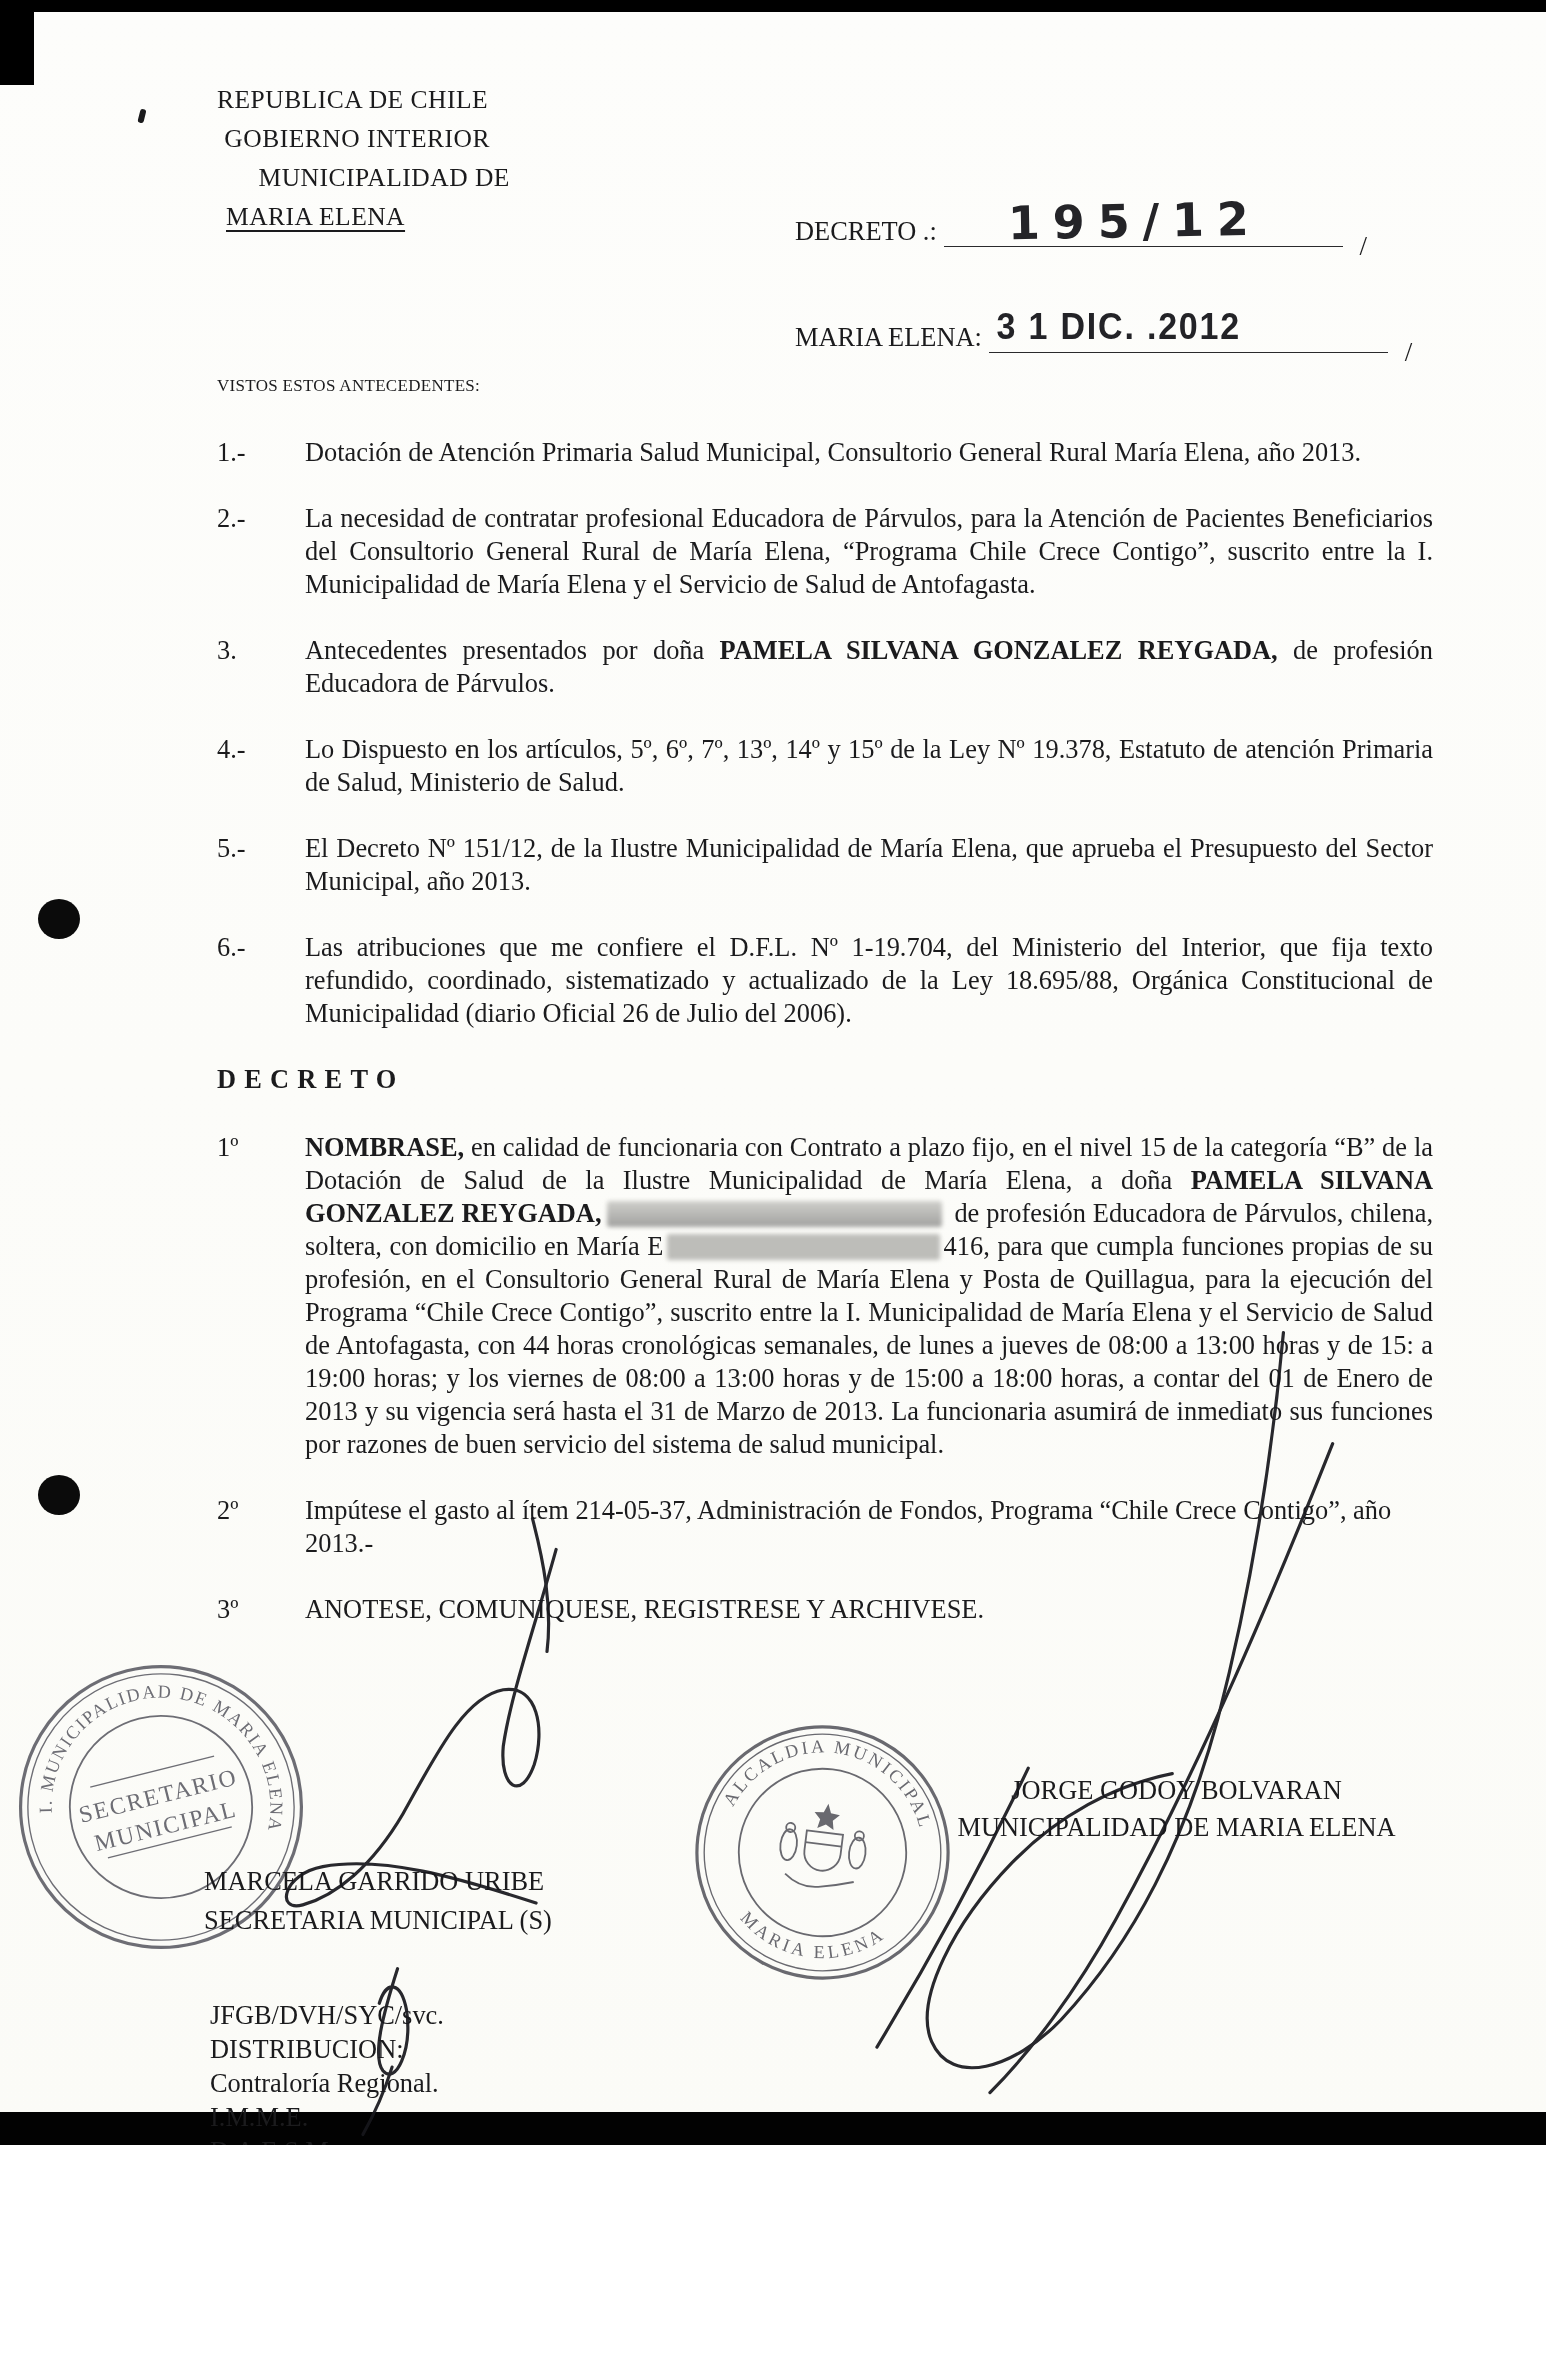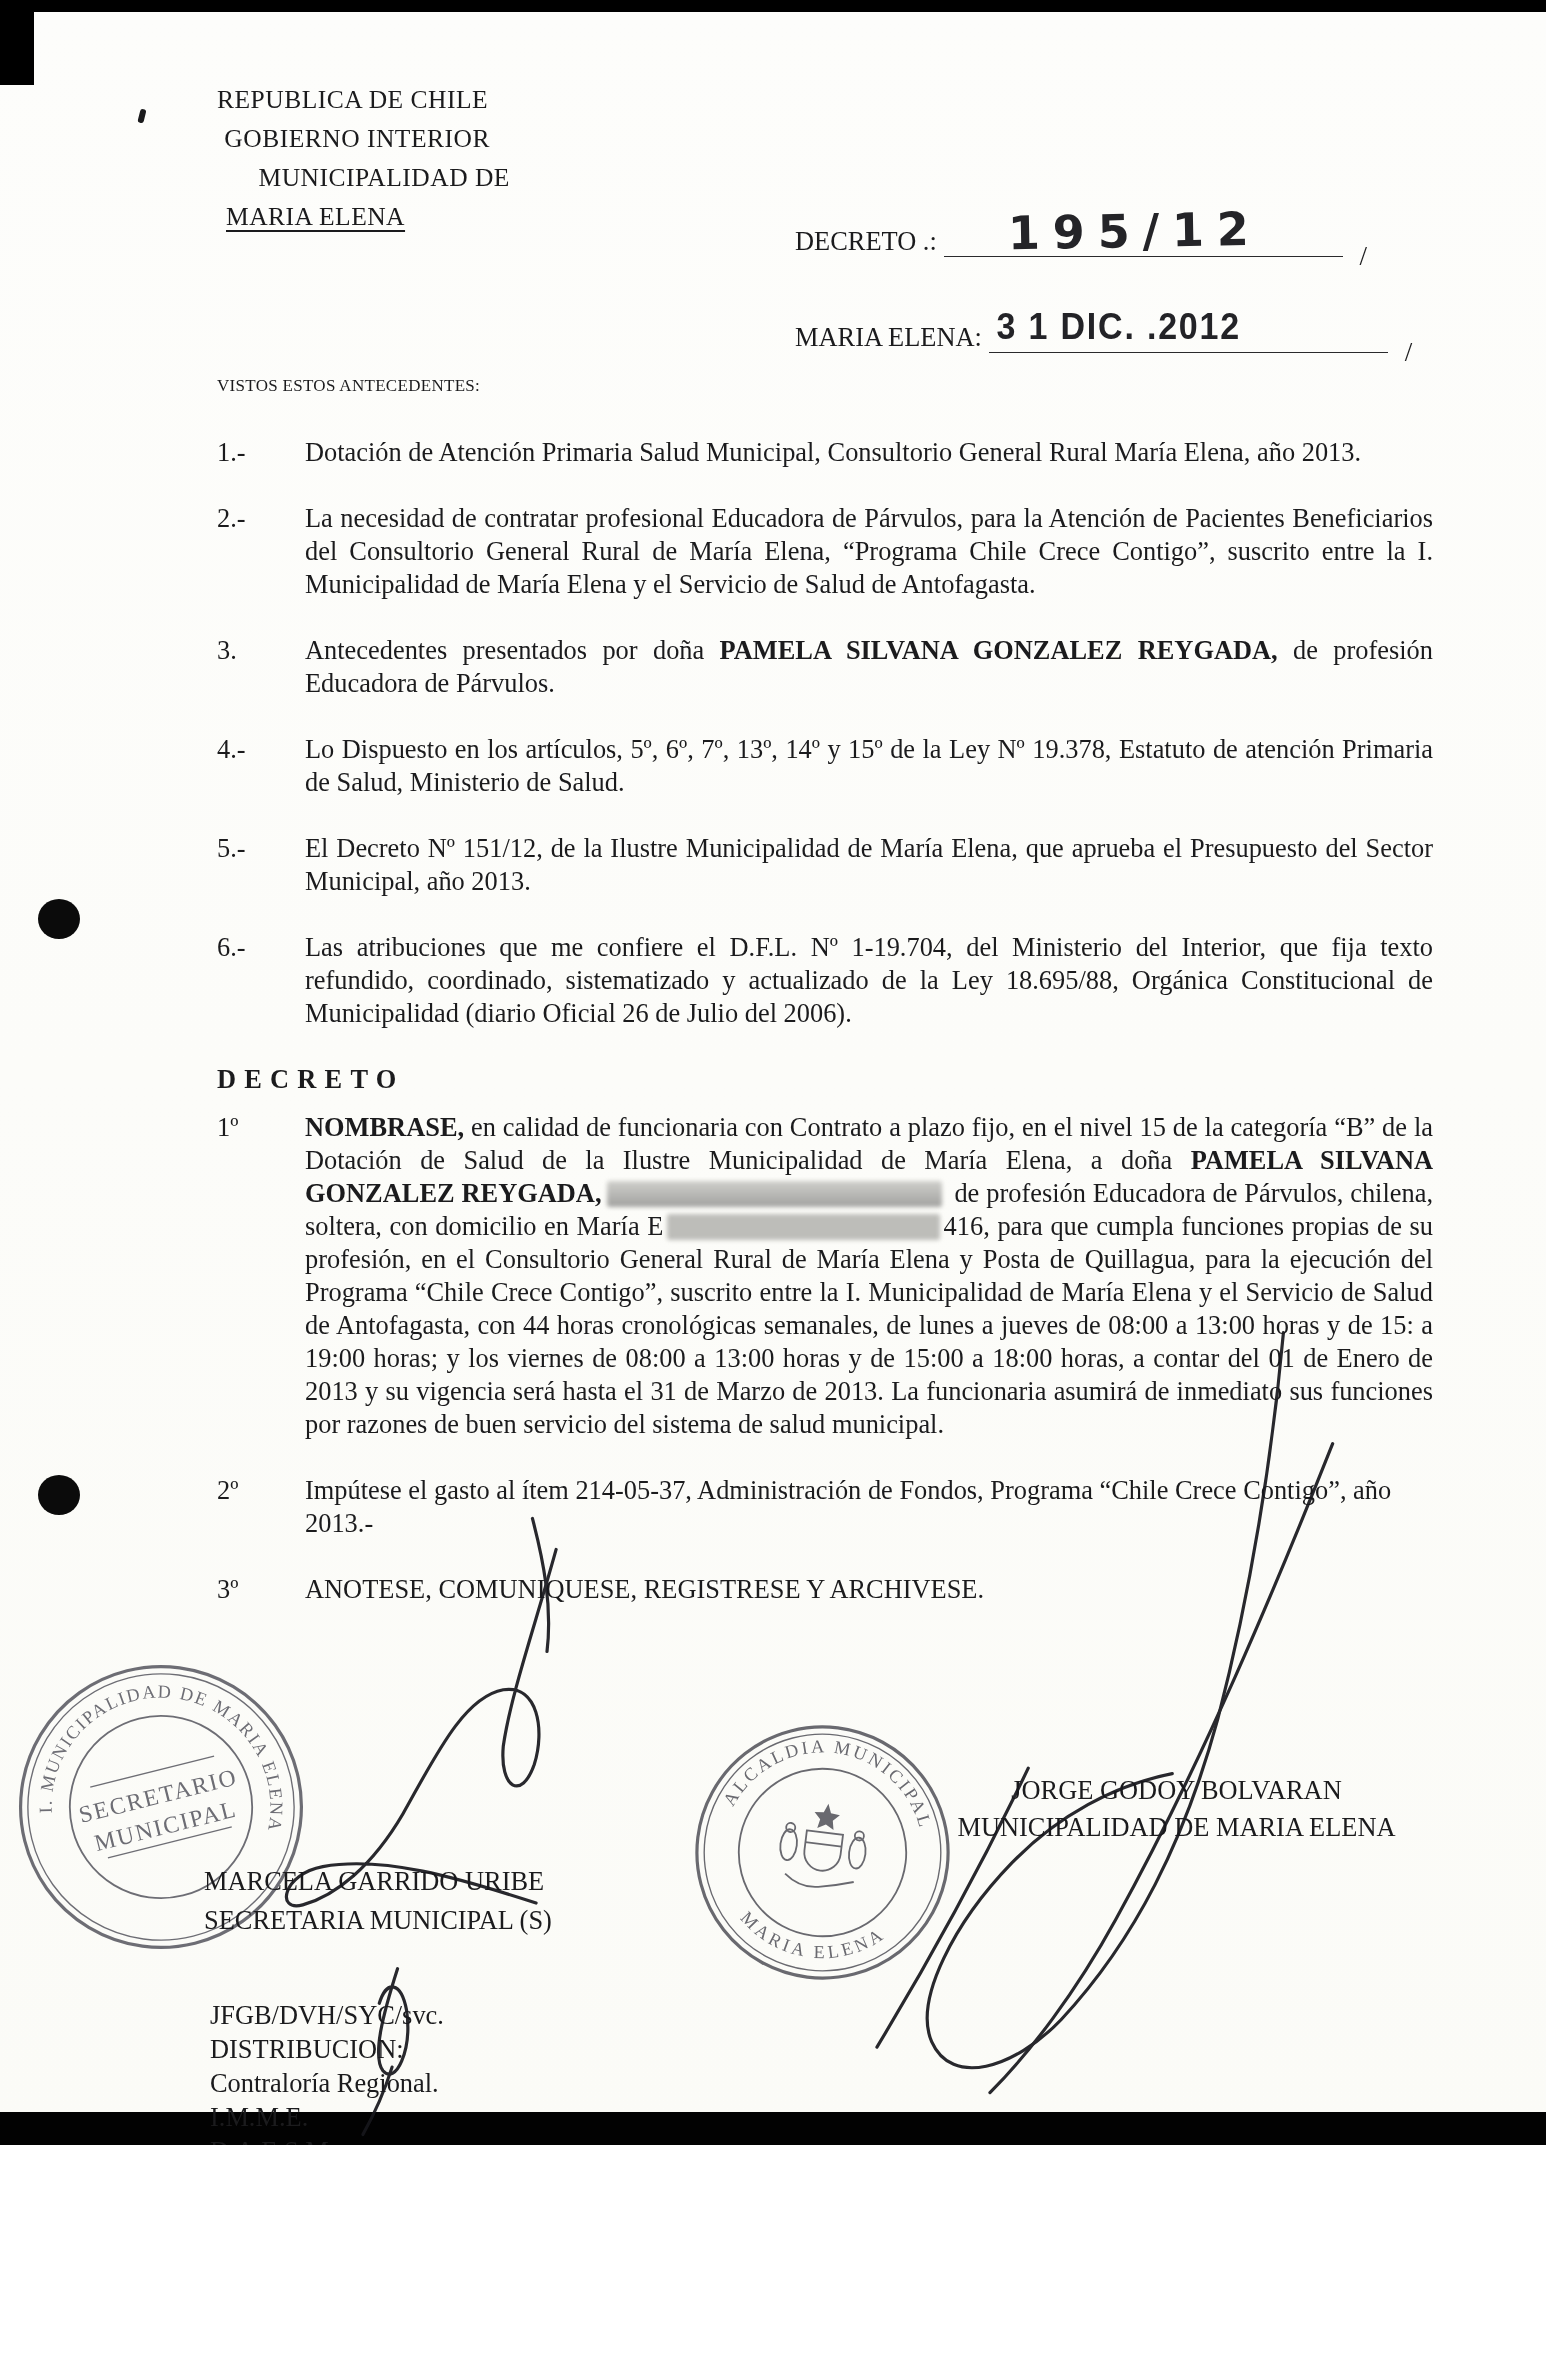--- a/index.html
+++ b/index.html
@@ -16,36 +16,36 @@
   .hole-1 { top:899px; } .hole-2 { top:1475px; }
   .speck { position:absolute; left:139px; top:109px; width:5.5px; height:13.7px; background:#1b1b1d; border-radius:2.7px; transform:rotate(14deg); }
 
   
   .letterhead { position:absolute; left:217px; top:80px; font-size:25.5px; line-height:39px; letter-spacing:0.5px; }
   .lh2 { padding-left:7.3px; } .lh3 { padding-left:5.5px;margin-left:36px; }
   .lh4 { padding-left:9px; text-decoration:underline; text-underline-offset:4.6px; }
 
   
   .field { position:absolute; font-size:26.4px; white-space:nowrap; }
-  .f-dec  { left:795px; top:216px; }
+  .f-dec  { left:795px; top:206px; }
   .f-date { left:795px; top:312px; }
   .fill { display:inline-block; position:relative; width:399px; height:40px; border-bottom:1.8px solid #2a2a2c; vertical-align:bottom; margin-left:7.3px; }
   .dec-value  { position:absolute; left:64px; bottom:-1.8px; font-family:"DejaVu Sans",sans-serif; font-weight:bold; font-size:46px; letter-spacing:12.8px; transform:rotate(-1deg); color:#242428; }
   .date-value { position:absolute; left:7.3px; bottom:3.6px; font-family:"Liberation Sans",sans-serif; font-weight:bold; font-size:34px; letter-spacing:1.8px; color:#232327; transform:scaleY(1.08); transform-origin:bottom left; }
   .trailing { position:absolute; right:-24px; bottom:-16.4px; font-size:27px; }
 
   .vistos { position:absolute; left:217px; top:376px; font-size:17px; letter-spacing:0.3px; }
 
   
   .content { position:absolute; left:217px; top:436px; width:1216px; font-size:26.4px; line-height:33px; }
   .item { display:flex; margin-bottom:33px; }
   .item .num { width:88px; flex:none; }
   .item .txt { flex:1; }
   .just { text-align:justify; }
-  .decreto-heading { font-weight:bold; letter-spacing:8.2px; font-size:26.4px; margin:18px 0 15px 0; }
+  .decreto-heading { font-weight:bold; letter-spacing:8.2px; font-size:26.4px; margin:18px 0 35px 0; }
   b { font-weight:bold; }
   .redact { display:inline-block; vertical-align:-4.6px; height:25.5px; border-radius:2.7px; background:#bdbdb9; filter:blur(2.3px); }
   .r1 { width:335px; margin:0 5.5px; background:linear-gradient(#cfcfcb,#a2a2a0); }
   .r2 { width:273px; margin:0 3.6px; }
 
   
   .sig-left  { position:absolute; left:204px; top:1862px; font-size:26.4px; line-height:39px; z-index:3; }
   .sig-left .t { padding-left:-5.5px; }
   .sig-right { position:absolute; left:944px; top:1772px; width:465px; text-align:center; font-size:26.4px; line-height:37px; z-index:3; }
 

